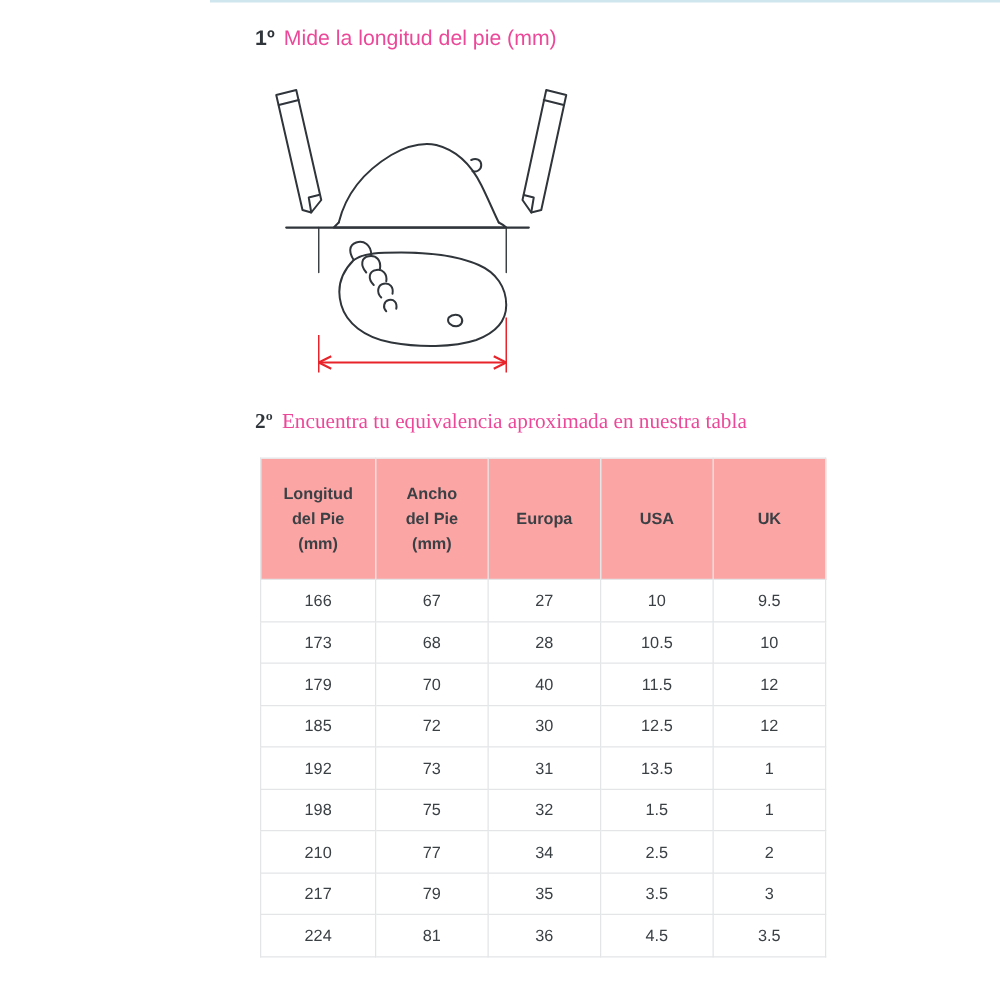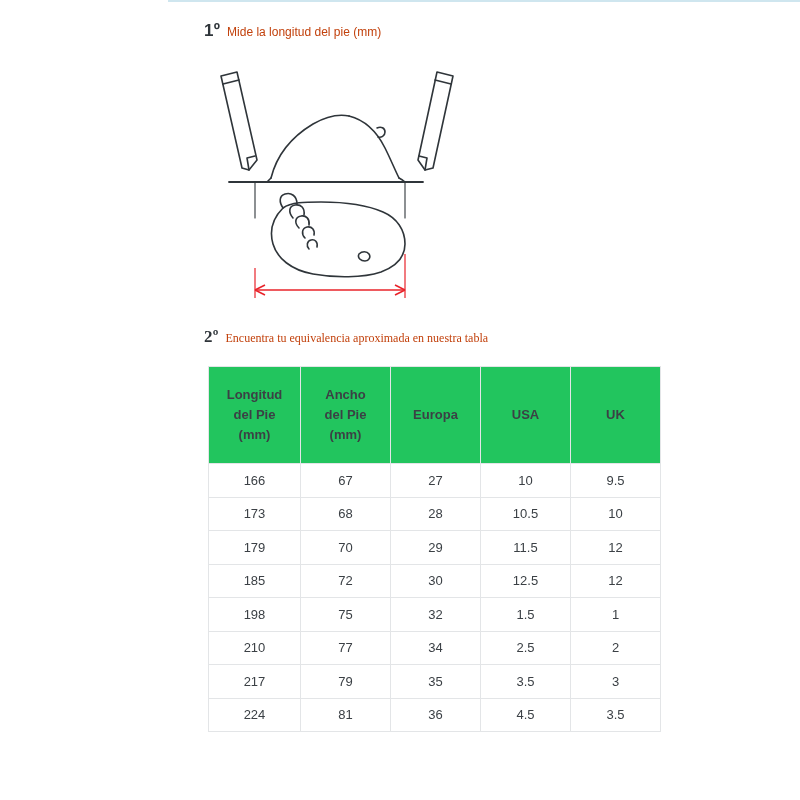--- a/index.html
+++ b/index.html
@@ -38,22 +38,22 @@
     gap: 7px;
     white-space: nowrap;
   }
   .step-num {
     font-size: 17px;
     font-weight: bold;
     color: #2f353a;
     letter-spacing: 0.2px;
   }
   .step-text {
-    font-size: 12px;
-    color: #c2410c;
+    font-size: 17px;
+    color: #ec4899;
   }
   #step1 { left: 170px; top: 21px; }
   #step2 { left: 170px; top: 327px; font-family: Liberation Serif, serif; }
 
   .diagram {
     position: absolute;
     left: 175px;
     top: 58px;
     width: 260px;
     height: 245px;
@@ -72,21 +72,21 @@
   }
   table.size-table th,
   table.size-table td {
     border: 1px solid #e3e5e7;
     text-align: center;
     font-size: 13px;
     color: #3b4045;
     background: #ffffff;
   }
   table.size-table thead th {
-    background: #22c55e;
+    background: #fca5a5;
     font-weight: bold;
     height: 88px;
     vertical-align: middle;
     line-height: 1.55;
     padding: 4px 2px;
   }
   table.size-table tbody td {
     height: 32.5px;
     font-weight: normal;
     padding: 0;
@@ -193,32 +193,39 @@
         <tr>
           <td>173</td>
           <td>68</td>
           <td>28</td>
           <td>10.5</td>
           <td>10</td>
         </tr>
         <tr>
           <td>179</td>
           <td>70</td>
-          <td>29</td>
+          <td>40</td>
           <td>11.5</td>
           <td>12</td>
         </tr>
         <tr>
           <td>185</td>
           <td>72</td>
           <td>30</td>
           <td>12.5</td>
           <td>12</td>
         </tr>
         <tr>
+          <td>192</td>
+          <td>73</td>
+          <td>31</td>
+          <td>13.5</td>
+          <td>1</td>
+        </tr>
+        <tr>
           <td>198</td>
           <td>75</td>
           <td>32</td>
           <td>1.5</td>
           <td>1</td>
         </tr>
         <tr>
           <td>210</td>
           <td>77</td>
           <td>34</td>

